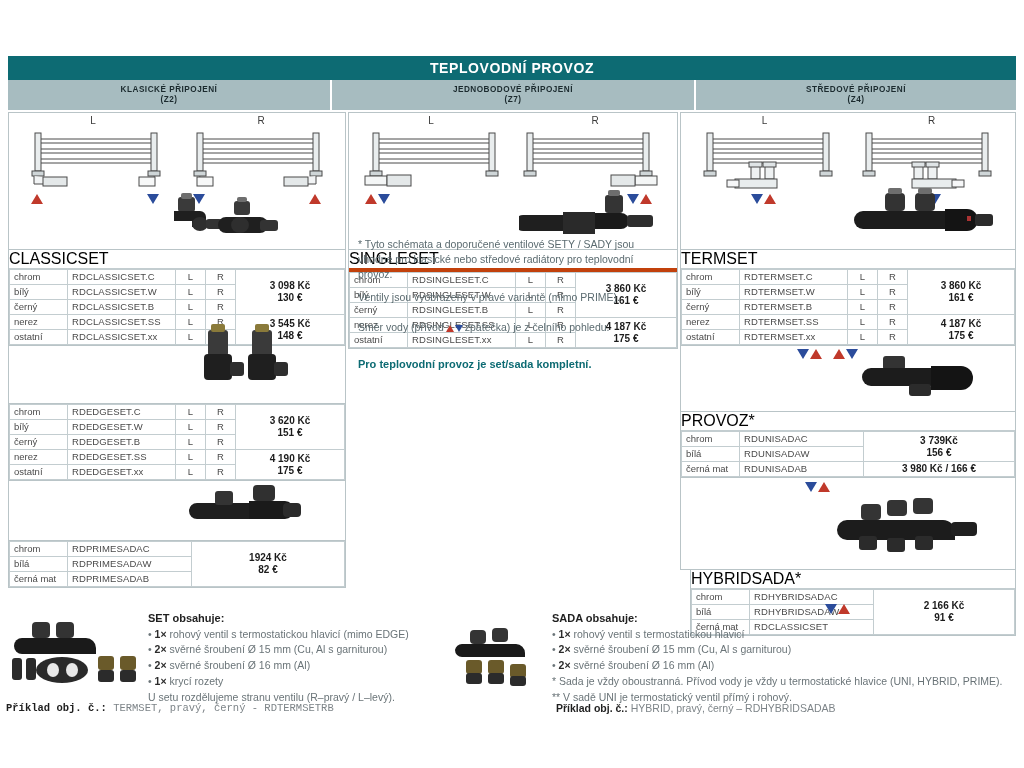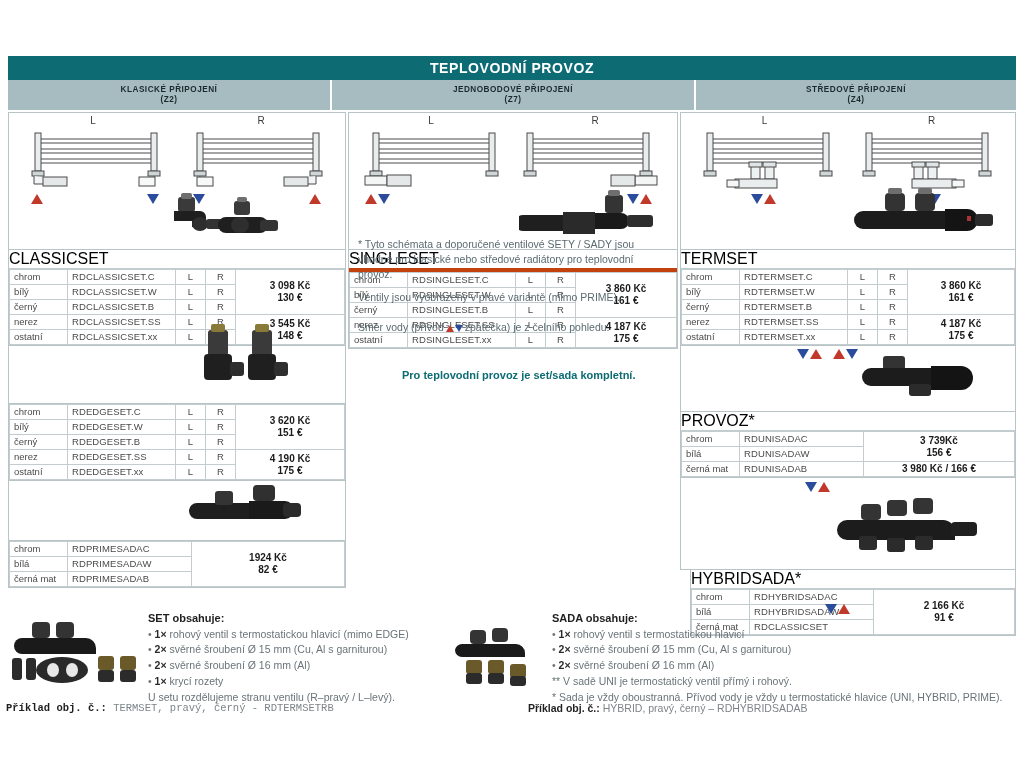--- a/index.html
+++ b/index.html
@@ -440,21 +440,21 @@
       </div>
 
       <div class="notes" style="left:10px; top:125px; width:312px;">* Tyto schémata a doporučené ventilové SETY / SADY jsou vhodné pro klasické nebo středové radiátory pro teplovodní provoz.</div>
       <div class="notes" style="left:10px; top:178px; width:312px;">Ventily jsou vyobrazeny v pravé variantě (mimo PRIME).</div>
       <div class="notes" style="left:10px; top:208px; width:312px;">
         <span>Směr vody (přívod</span><span class="mini-arrows">
             <i class="ma ma-up"></i>
             <i class="ma ma-dn"></i>
           </span><span>zpátečka) je z čelního pohledu.</span>
       </div>
-      <div class="notes note-strong" style="left:10px; top:256px; width:312px;margin-left:44px;">Pro teplovodní provoz je set/sada kompletní.</div>
+      <div class="notes note-strong" style="left:10px; top:245px; width:312px;">Pro teplovodní provoz je set/sada kompletní.</div>
     </div>
 
     <div class="col c3">
 
       <div class="cellbox" style="height:138px;">
         <div class="sch-row">
           <div class="sch">
             <div class="sch-label">L</div>
             <div class="rad" style="left:14px;">
               <svg width="150" height="60" viewBox="0 0 150 60">
@@ -708,22 +708,22 @@
         <rect x="58" y="50" width="16" height="10" rx="3" fill="#2b2b2b"></rect>
       </g>
     </svg>
   </div>
 
   <div class="legend" style="left:552px; top:610px; width:470px;">
     <div class="lg-title">SADA obsahuje:</div>
     <div>• <b>1×</b> <span>rohový ventil s termostatickou hlavicí</span></div>
     <div>• <b>2×</b> <span>svěrné šroubení Ø 15 mm (Cu, Al s garniturou)</span></div>
     <div>• <b>2×</b> <span>svěrné šroubení Ø 16 mm (Al)</span></div>
+    <div>* Sada je vždy oboustranná. Přívod vody je vždy u termostatické hlavice (UNI, HYBRID, PRIME).</div>
     <div>** V sadě UNI je termostatický ventil přímý i rohový.</div>
-    <div>* Sada je vždy oboustranná. Přívod vody je vždy u termostatické hlavice (UNI, HYBRID, PRIME).</div>
   </div>
 
-  <div class="example" style="left:528px; top:702px;">
+  <div class="example" style="left:556px; top:702px;">
     <b>Příklad obj. č.:</b>
     <span>HYBRID, pravý, černý – RDHYBRIDSADAB</span>
   </div>
 
 </div>
 
 </body></html>

